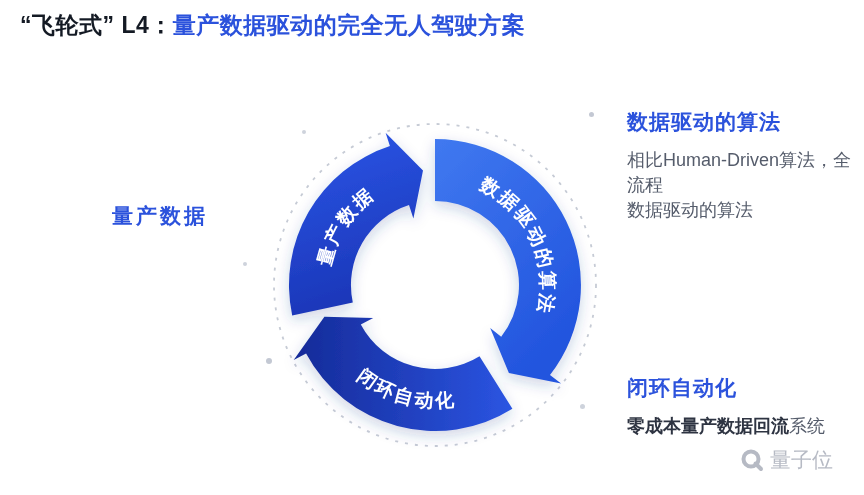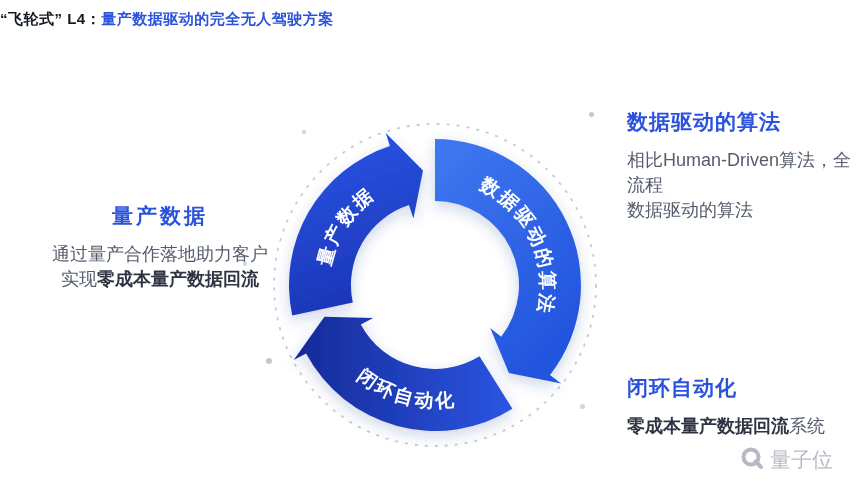--- a/index.html
+++ b/index.html
@@ -1,39 +1,39 @@
 <!DOCTYPE html>
 <html><head>
 <meta charset="utf-8">
 <style>
   html,body{margin:0;padding:0;background:#fff;}
   .page{position:relative;width:864px;height:495px;background:#ffffff;overflow:hidden;
         font-family:"Liberation Sans",sans-serif;}
 
   
-  .title{position:absolute;left:0;top:10px;font-size:15px;font-weight:700;letter-spacing:.5px;white-space:nowrap;}
+  .title{position:absolute;left:20px;top:10px;font-size:23px;font-weight:700;letter-spacing:.5px;white-space:nowrap;}
   .title .t-dark{color:#141a24;}
   .title .t-blue{color:#2b52dc;}
 
   
   .flywheel-wrap{position:absolute;left:235px;top:85px;width:400px;height:400px;}
   .arc-label{font-size:19px;font-weight:700;fill:#ffffff;letter-spacing:2.5px;
              font-family:"Liberation Sans",sans-serif;}
 
   
   .callout h2{margin:0;font-size:21px;font-weight:700;color:#2b52dc;letter-spacing:1px;}
   .callout .body{margin-top:12px;font-size:18px;line-height:25px;color:#555c6b;}
   .callout .body b{color:#2e3442;font-weight:700;}
   .co-left{position:absolute;left:48px;top:202px;width:224px;text-align:center;}
   .co-left h2{letter-spacing:3px;}
   .co-tr{position:absolute;left:627px;top:108px;width:234px;}
   .co-br{position:absolute;left:627px;top:374px;width:234px;}
 
   
-  .watermark{position:absolute;left:737px;top:445px;display:flex;align-items:flex-start;gap:6px;
+  .watermark{position:absolute;left:737px;top:445px;display:flex;align-items:center;gap:6px;
              color:#b6bac4;font-size:21px;background:rgba(255,255,255,.65);padding:1px 3px;}
 
   
   .dot{position:absolute;border-radius:50%;}
 </style>
 </head>
 <body>
 
 <div class="page">
 
@@ -82,24 +82,20 @@
         <textPath href="#tpB" startOffset="50%">数据驱动的算法</textPath>
       </text>
       <text class="arc-label" text-anchor="middle">
         <textPath href="#tpC" startOffset="50%">闭环自动化</textPath>
       </text>
     </svg>
   </div>
 
   <div class="callout co-left">
     <h2>量产数据</h2>
-    <div class="body">
-      <div>通过量产合作落地助力客户</div>
-      <div><span>实现</span><b>零成本量产数据回流</b></div>
-    </div>
   </div>
 
   <div class="callout co-tr">
     <h2>数据驱动的算法</h2>
     <div class="body">
       <div>相比Human-Driven算法，全流程</div>
       <div>数据驱动的算法</div>
     </div>
   </div>
 

